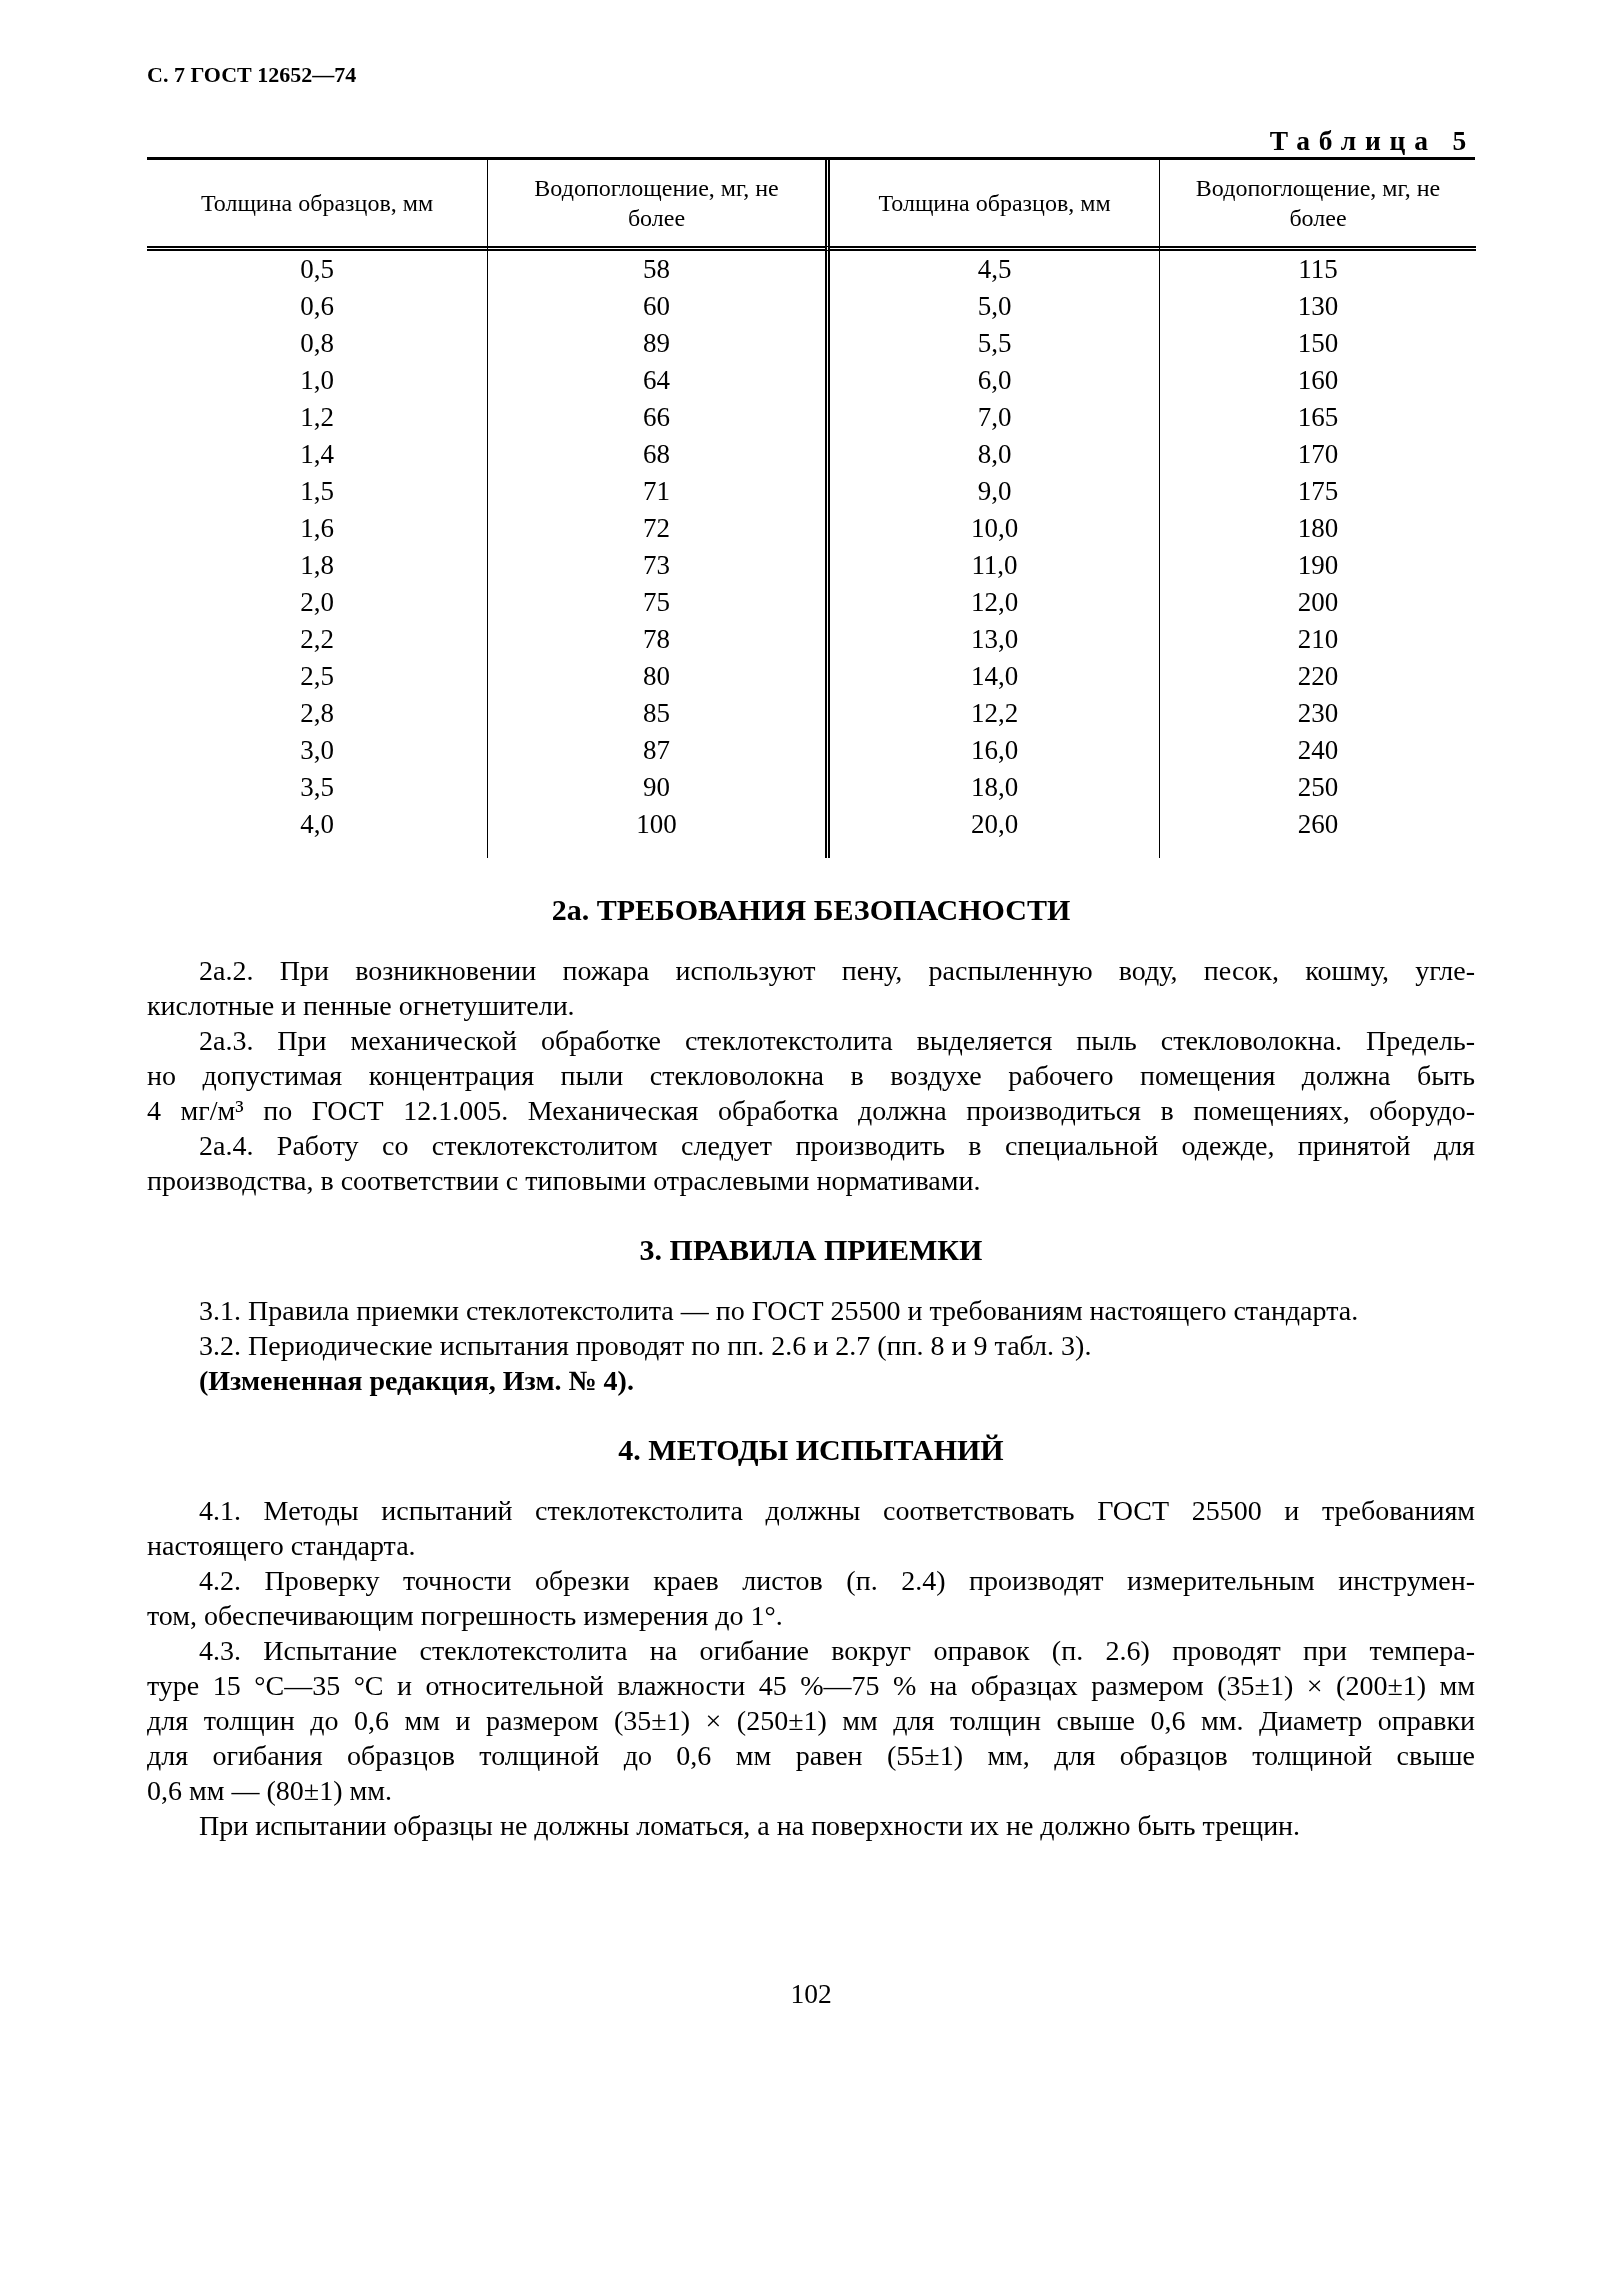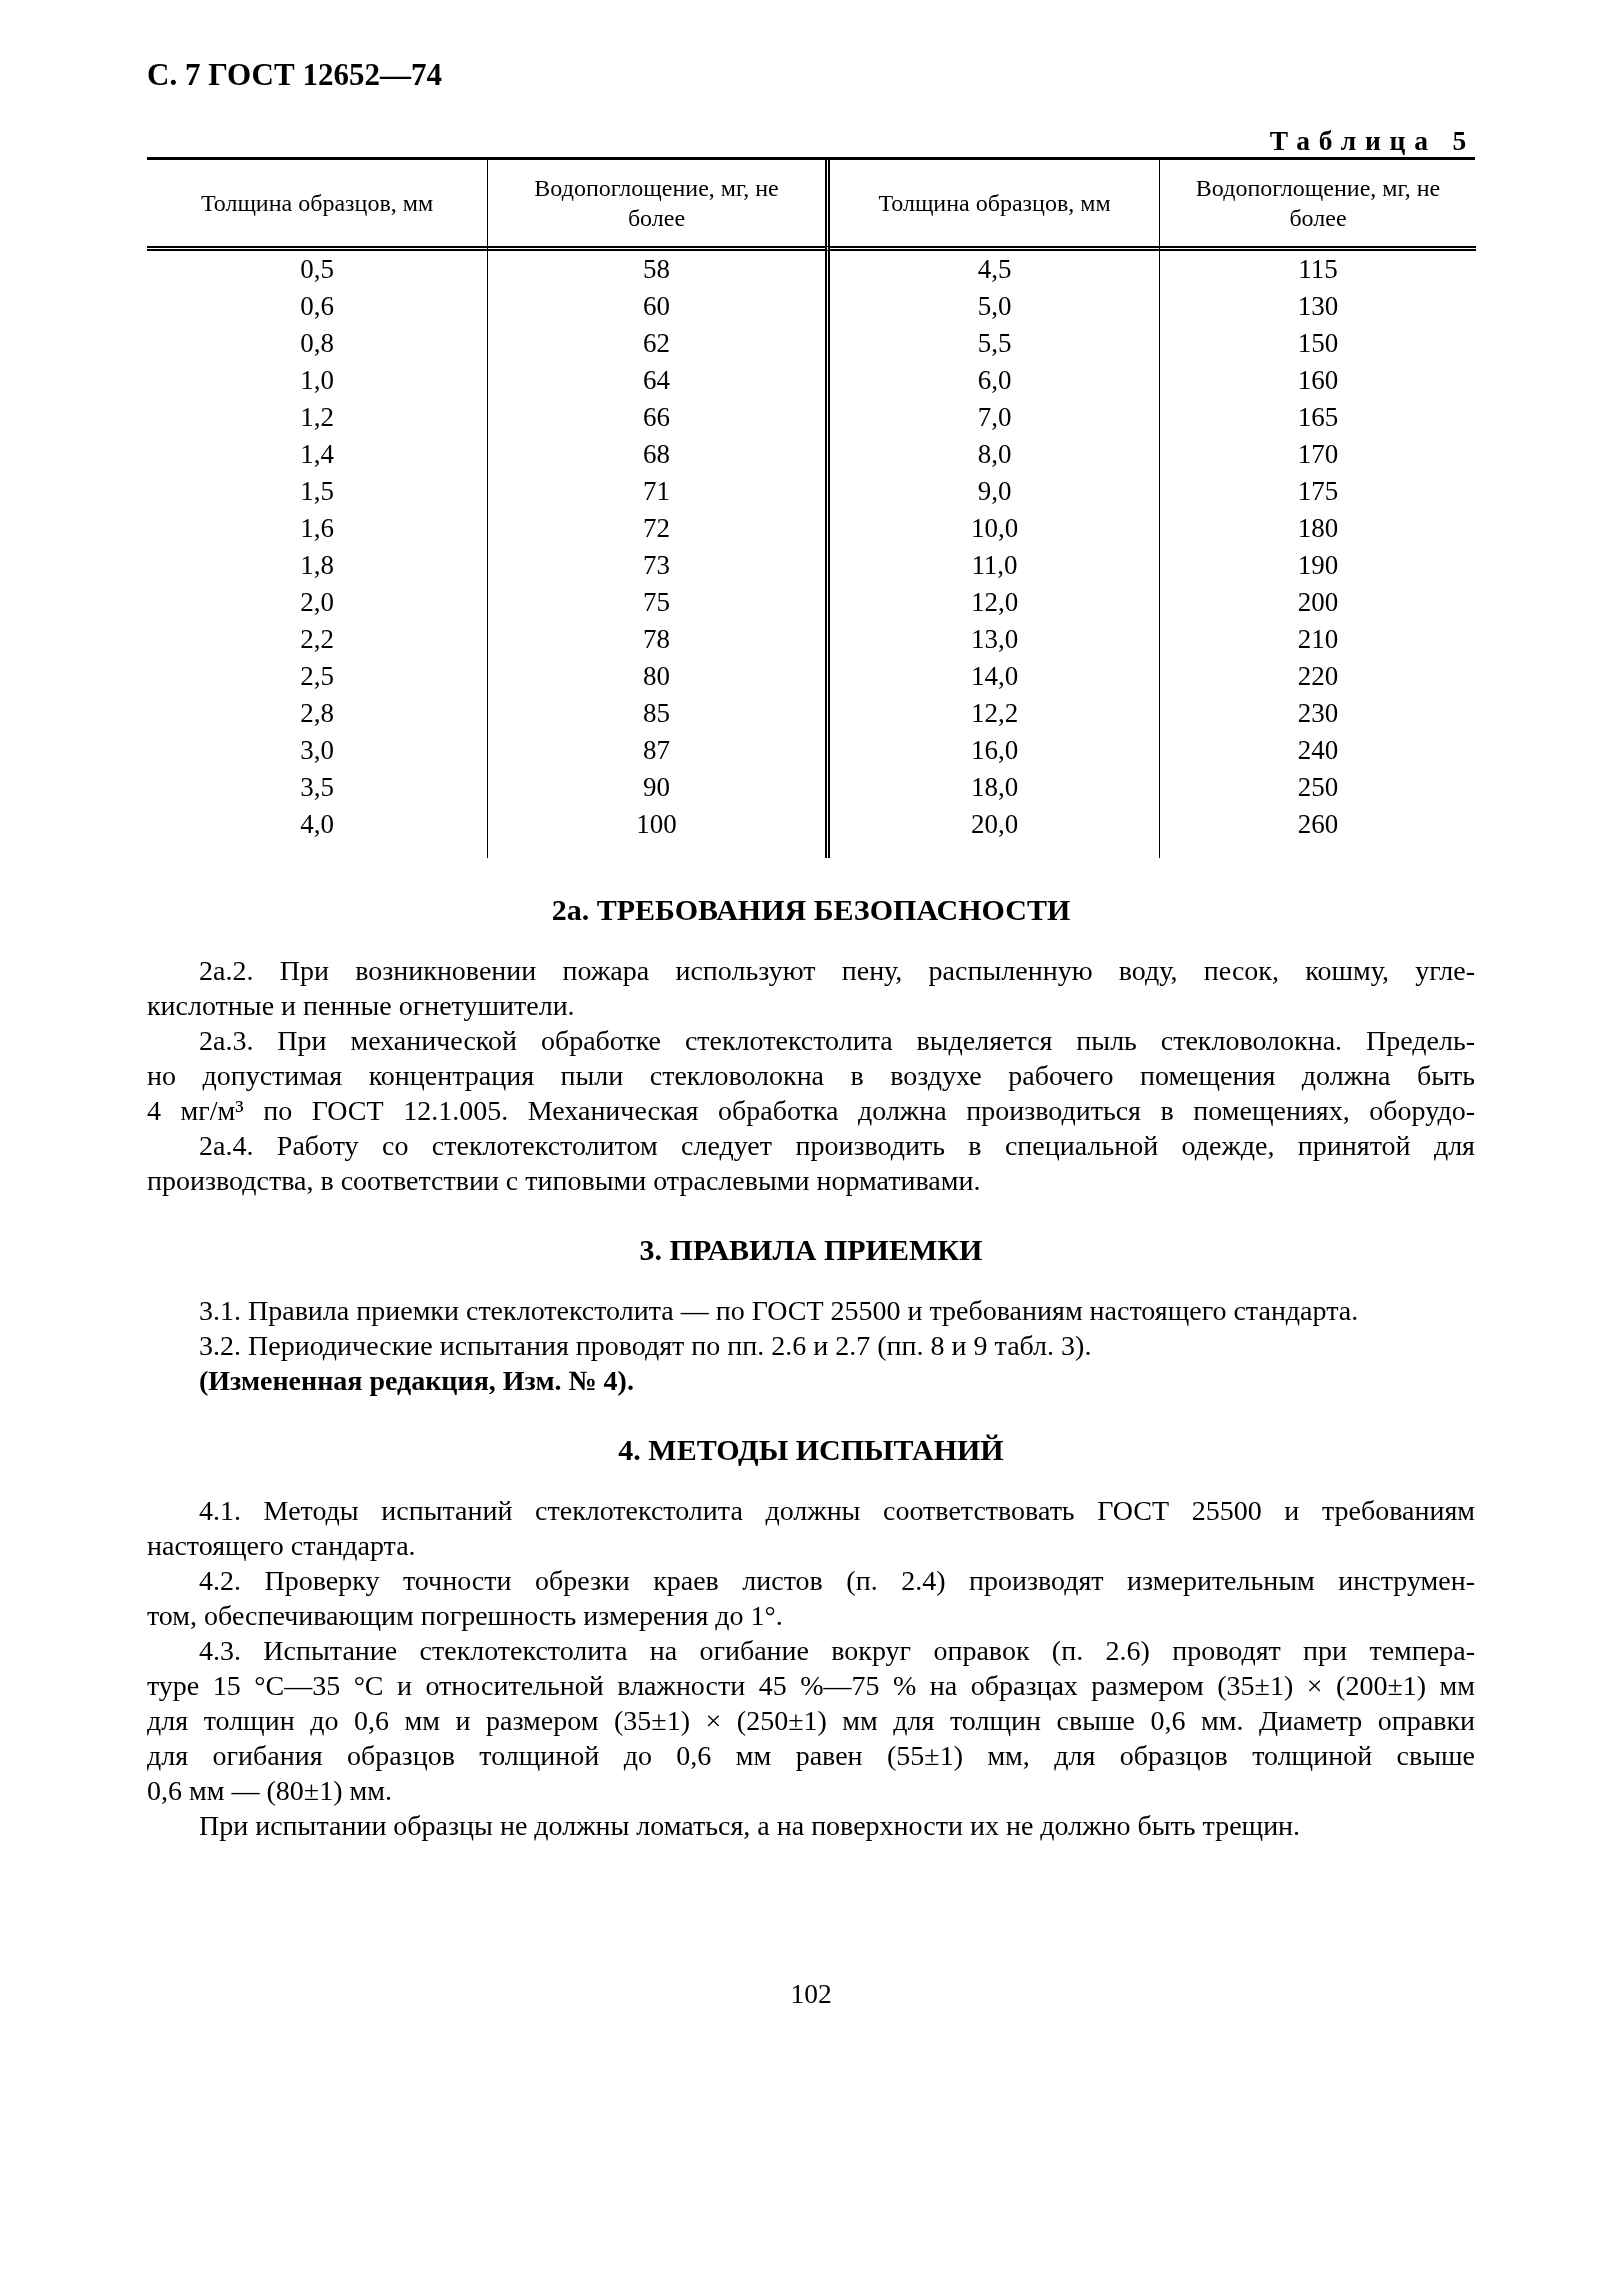--- a/index.html
+++ b/index.html
@@ -6,21 +6,21 @@
   .page{
     position:relative;
     width:1622px;height:2295px;
     background:#ffffff;color:#000;
     font-family:"Liberation Serif","DejaVu Serif",serif;
     overflow:hidden;
   }
   .content{margin:0 147px 0 147px;}
   .doc-header{
     padding-top:56px;
-    font-size:31px;line-height:38px;font-weight:bold;
+    font-size:22px;line-height:38px;font-weight:bold;
   }
   .table-label{
     margin-top:30px;
     text-align:right;
     font-size:27.5px;line-height:33px;
     letter-spacing:0.32em;
     font-weight:bold;
   }
   .gtable{
     display:grid;
@@ -90,21 +90,21 @@
         <div class="cell rulecell b-thin"></div>
         <div class="cell dcell ">0,5</div>
         <div class="cell dcell b-thin">58</div>
         <div class="cell dcell b-dbl">4,5</div>
         <div class="cell dcell b-thin">115</div>
         <div class="cell dcell ">0,6</div>
         <div class="cell dcell b-thin">60</div>
         <div class="cell dcell b-dbl">5,0</div>
         <div class="cell dcell b-thin">130</div>
         <div class="cell dcell ">0,8</div>
-        <div class="cell dcell b-thin">62</div>
+        <div class="cell dcell b-thin">89</div>
         <div class="cell dcell b-dbl">5,5</div>
         <div class="cell dcell b-thin">150</div>
         <div class="cell dcell ">1,0</div>
         <div class="cell dcell b-thin">64</div>
         <div class="cell dcell b-dbl">6,0</div>
         <div class="cell dcell b-thin">160</div>
         <div class="cell dcell ">1,2</div>
         <div class="cell dcell b-thin">66</div>
         <div class="cell dcell b-dbl">7,0</div>
         <div class="cell dcell b-thin">165</div>

